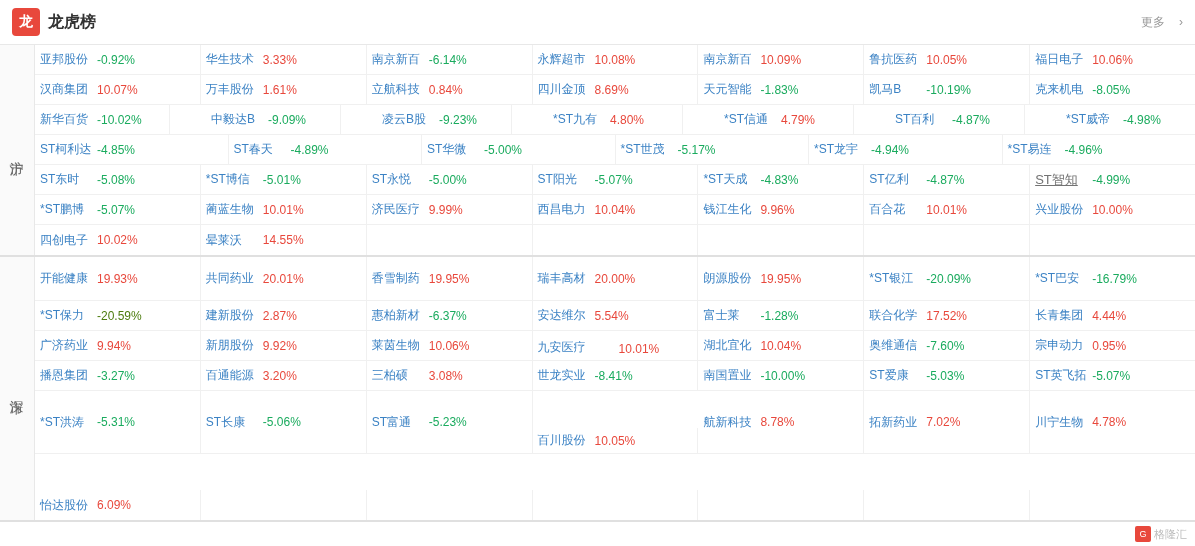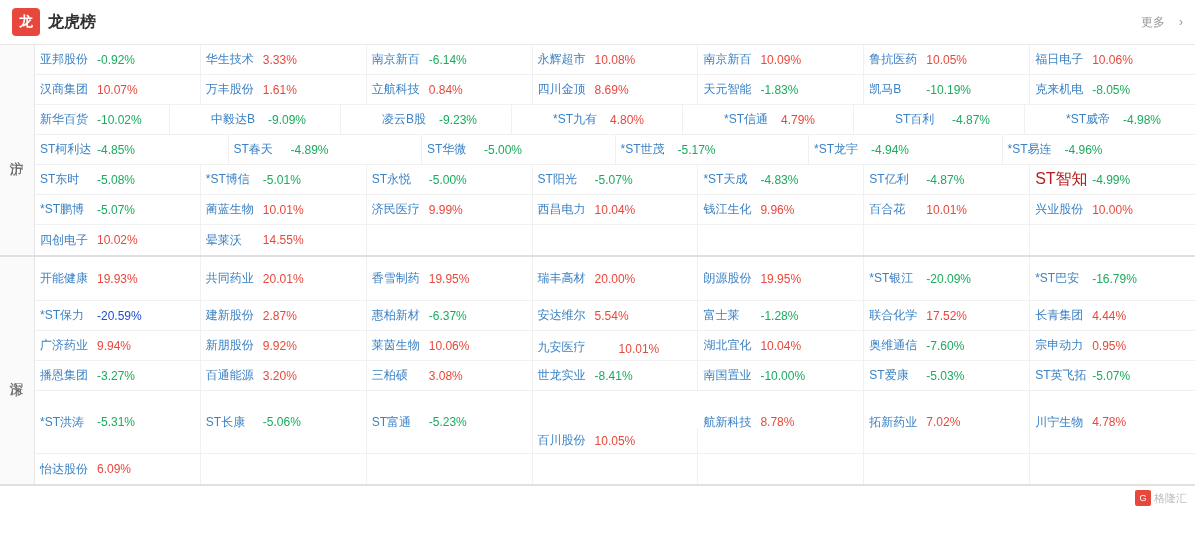--- a/index.html
+++ b/index.html
@@ -173,21 +173,21 @@
             </div>
             <div style="display: flex; align-items: center; padding: 4px 5px; border-right: 1px solid rgb(240, 240, 240); min-width: 110px; flex: 1 1 0%;">
               <span style="color: rgb(59, 130, 196); font-size: 12px; white-space: nowrap; cursor: pointer; min-width: 54px;">*ST天成</span>
               <span style="font-size: 12px; white-space: nowrap; margin-left: 3px; color: rgb(26, 171, 94);">-4.83%</span>
             </div>
             <div style="display: flex; align-items: center; padding: 4px 5px; border-right: 1px solid rgb(240, 240, 240); min-width: 110px; flex: 1 1 0%;">
               <span style="color: rgb(59, 130, 196); font-size: 12px; white-space: nowrap; cursor: pointer; min-width: 54px;">ST亿利</span>
               <span style="font-size: 12px; white-space: nowrap; margin-left: 3px; color: rgb(26, 171, 94);">-4.87%</span>
             </div>
             <div style="display: flex; align-items: center; padding: 4px 5px; border-right: none; min-width: 120px; flex: 1 1 0%;">
-              <span style="color: #b91c1c; font-size: 16px; white-space: nowrap; cursor: pointer; min-width: 54px;">ST智知</span>
+              <span style="color: #737373; font-size: 13px; white-space: nowrap; cursor: pointer; min-width: 54px; text-decoration: underline;">ST智知</span>
               <span style="font-size: 12px; white-space: nowrap; margin-left: 3px; color: rgb(26, 171, 94);">-4.99%</span>
             </div>
           </div>
           <div style="display: flex; border-bottom: 1px solid rgb(240, 240, 240); min-height: 30px;">
             <div style="display: flex; align-items: center; padding: 4px 5px; border-right: 1px solid rgb(240, 240, 240); min-width: 110px; flex: 1 1 0%;">
               <span style="color: rgb(59, 130, 196); font-size: 12px; white-space: nowrap; cursor: pointer; min-width: 54px;">*ST鹏博</span>
               <span style="font-size: 12px; white-space: nowrap; margin-left: 3px; color: rgb(26, 171, 94);">-5.07%</span>
             </div>
             <div style="display: flex; align-items: center; padding: 4px 5px; border-right: 1px solid rgb(240, 240, 240); min-width: 110px; flex: 1 1 0%;">
               <span style="color: rgb(59, 130, 196); font-size: 12px; white-space: nowrap; cursor: pointer; min-width: 54px;">蔺蓝生物</span>
@@ -260,21 +260,21 @@
               <span style="font-size: 12px; white-space: nowrap; margin-left: 3px; color: rgb(26, 171, 94);">-20.09%</span>
             </div>
             <div style="display: flex; align-items: center; padding: 4px 5px; border-right: none; min-width: 120px; flex: 1 1 0%;">
               <span style="color: rgb(59, 130, 196); font-size: 12px; white-space: nowrap; cursor: pointer; min-width: 54px;">*ST巴安</span>
               <span style="font-size: 12px; white-space: nowrap; margin-left: 3px; color: rgb(26, 171, 94);">-16.79%</span>
             </div>
           </div>
           <div style="display: flex; border-bottom: 1px solid rgb(240, 240, 240); min-height: 30px;">
             <div style="display: flex; align-items: center; padding: 4px 5px; border-right: 1px solid rgb(240, 240, 240); min-width: 110px; flex: 1 1 0%;">
               <span style="color: rgb(59, 130, 196); font-size: 12px; white-space: nowrap; cursor: pointer; min-width: 54px;">*ST保力</span>
-              <span style="font-size: 12px; white-space: nowrap; margin-left: 3px; color: #1d4ed8;">-20.59%</span>
+              <span style="font-size: 12px; white-space: nowrap; margin-left: 3px; color: #4d7c0f;">-20.59%</span>
             </div>
             <div style="display: flex; align-items: center; padding: 4px 5px; border-right: 1px solid rgb(240, 240, 240); min-width: 110px; flex: 1 1 0%;">
               <span style="color: rgb(59, 130, 196); font-size: 12px; white-space: nowrap; cursor: pointer; min-width: 54px;">建新股份</span>
               <span style="font-size: 12px; white-space: nowrap; margin-left: 3px; color: rgb(232, 72, 60);">2.87%</span>
             </div>
             <div style="display: flex; align-items: center; padding: 4px 5px; border-right: 1px solid rgb(240, 240, 240); min-width: 110px; flex: 1 1 0%;">
               <span style="color: rgb(59, 130, 196); font-size: 12px; white-space: nowrap; cursor: pointer; min-width: 54px;">惠柏新材</span>
               <span style="font-size: 12px; white-space: nowrap; margin-left: 3px; color: rgb(26, 171, 94);">-6.37%</span>
             </div>
             <div style="display: flex; align-items: center; padding: 4px 5px; border-right: 1px solid rgb(240, 240, 240); min-width: 110px; flex: 1 1 0%;">
@@ -377,21 +377,21 @@
             </div>
             <div style="display: flex; align-items: center; padding: 4px 5px; border-right: 1px solid rgb(240, 240, 240); min-width: 110px; flex: 1 1 0%;">
               <span style="color: rgb(59, 130, 196); font-size: 12px; white-space: nowrap; cursor: pointer; min-width: 54px;">拓新药业</span>
               <span style="font-size: 12px; white-space: nowrap; margin-left: 3px; color: rgb(232, 72, 60);">7.02%</span>
             </div>
             <div style="display: flex; align-items: center; padding: 4px 5px; border-right: none; min-width: 120px; flex: 1 1 0%;">
               <span style="color: rgb(59, 130, 196); font-size: 12px; white-space: nowrap; cursor: pointer; min-width: 54px;">川宁生物</span>
               <span style="font-size: 12px; white-space: nowrap; margin-left: 3px; color: rgb(232, 72, 60);">4.78%</span>
             </div>
           </div>
-          <div style="display: flex; border-bottom: none; min-height: 30px;">
+          <div style="display: flex; border-bottom: none; min-height: 30px; margin-top: 36px;">
             <div style="display: flex; align-items: center; padding: 4px 5px; border-right: 1px solid rgb(240, 240, 240); min-width: 110px; flex: 1 1 0%;">
               <span style="color: rgb(59, 130, 196); font-size: 12px; white-space: nowrap; cursor: pointer; min-width: 54px;">怡达股份</span>
               <span style="font-size: 12px; white-space: nowrap; margin-left: 3px; color: rgb(232, 72, 60);">6.09%</span>
             </div>
             <div style="display: flex; align-items: center; padding: 4px 5px; border-right: 1px solid rgb(240, 240, 240); min-width: 110px; flex: 1 1 0%;"></div>
             <div style="display: flex; align-items: center; padding: 4px 5px; border-right: 1px solid rgb(240, 240, 240); min-width: 110px; flex: 1 1 0%;"></div>
             <div style="display: flex; align-items: center; padding: 4px 5px; border-right: 1px solid rgb(240, 240, 240); min-width: 110px; flex: 1 1 0%;"></div>
             <div style="display: flex; align-items: center; padding: 4px 5px; border-right: 1px solid rgb(240, 240, 240); min-width: 110px; flex: 1 1 0%;"></div>
             <div style="display: flex; align-items: center; padding: 4px 5px; border-right: 1px solid rgb(240, 240, 240); min-width: 110px; flex: 1 1 0%;"></div>
             <div style="display: flex; align-items: center; padding: 4px 5px; border-right: none; min-width: 120px; flex: 1 1 0%;"></div>

